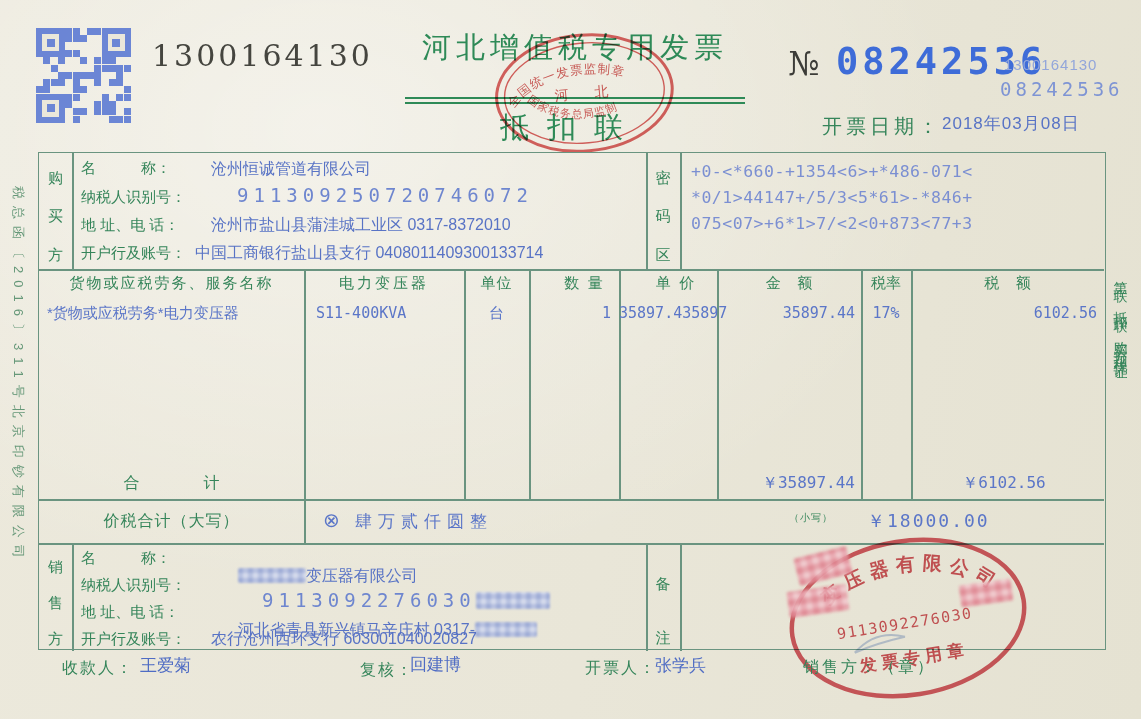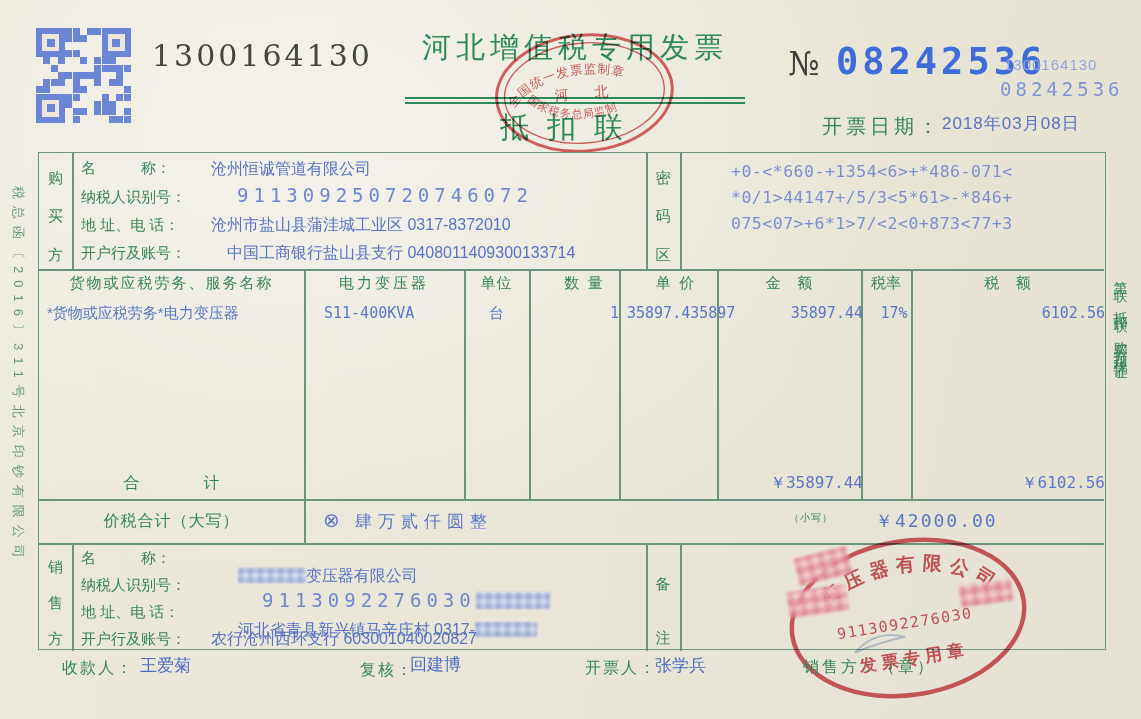--- a/index.html
+++ b/index.html
@@ -21,25 +21,25 @@
        border:1.5px solid #6a9480;box-sizing:border-box;}
   
   .side-cell{position:absolute;display:flex;flex-direction:column;align-items:center;
              justify-content:space-around;font-size:15px;color:#35855a;letter-spacing:0;}
   
   .prow-label{position:absolute;font-size:15px;color:#35855a;white-space:pre;}
   .prow-value{position:absolute;font-size:15px;color:#5873c5;white-space:pre;}
   .taxid{font-family:"DejaVu Sans Mono",monospace;font-size:19px;letter-spacing:5px;color:#6e86cf;}
   
   .pwd-line{font-family:"DejaVu Sans Mono",monospace;font-size:16.5px;line-height:26px;
-            color:#7b8fd2;letter-spacing:.5px;white-space:pre;margin-left:40px;}
+            color:#7b8fd2;letter-spacing:.5px;white-space:pre;}
   
   .th{position:absolute;top:121px;font-size:15px;color:#35855a;text-align:center;white-space:pre;}
   .td{position:absolute;top:151px;font-size:15px;color:#5b76c8;white-space:pre;}
-  .num{font-family:"DejaVu Sans Mono",monospace;margin-left:8px;}
+  .num{font-family:"DejaVu Sans Mono",monospace;}
   
   .redact{display:inline-block;height:15px;border-radius:2px;vertical-align:-2px;opacity:.95;
     background:
       repeating-linear-gradient(90deg,#c7d0ea 0 5px,#e4e8f4 5px 10px),
       repeating-linear-gradient(0deg,rgba(190,200,230,.8) 0 5px,rgba(230,234,245,.8) 5px 10px);
     background-blend-mode:multiply;filter:blur(1.3px);}
   .redact-red{position:absolute;border-radius:2px;opacity:.9;
     background:
       repeating-linear-gradient(90deg,#f0b9c2 0 6px,#f6dde0 6px 12px),
       repeating-linear-gradient(0deg,rgba(235,170,180,.85) 0 6px,rgba(248,225,228,.85) 6px 12px);
@@ -172,21 +172,21 @@
     </div>
     <div class="vline" style="left:33px;top:0;height:116px"></div>
 
     <div class="prow-label" style="left:42px;top:6px">名　　　称：</div>
     <div class="prow-value" style="left:172px;top:6px;font-size:16px">沧州恒诚管道有限公司</div>
     <div class="prow-label" style="left:42px;top:35px">纳税人识别号：</div>
     <div class="prow-value taxid" style="left:198px;top:31px">911309250720746072</div>
     <div class="prow-label" style="left:42px;top:63px">地 址、电 话：</div>
     <div class="prow-value" style="left:172px;top:62px;font-size:16px">沧州市盐山县蒲洼城工业区 0317-8372010</div>
     <div class="prow-label" style="left:42px;top:91px">开户行及账号：</div>
-    <div class="prow-value" style="left:188px;top:90px;font-size:16px">中国工商银行盐山县支行 0408011409300133714</div>
+    <div class="prow-value" style="left:156px;top:90px;font-size:16px">中国工商银行盐山县支行 0408011409300133714</div>
 
     <div class="vline" style="left:607px;top:0;height:116px"></div>
     <div class="side-cell" style="left:607px;top:0;width:34px;height:116px;padding:6px 0">
       <span>密</span>
       <span>码</span>
       <span>区</span>
     </div>
     <div class="vline" style="left:641px;top:0;height:116px"></div>
     <div class="abs" style="left:652px;top:6px">
       <div class="pwd-line">+0-&lt;*660-+1354&lt;6&gt;+*486-071&lt;</div>
@@ -215,27 +215,27 @@
     <div class="td num" style="left:277px;width:150px">S11-400KVA</div>
     <div class="td" style="left:425px;width:65px;text-align:center">台</div>
     <div class="td num" style="left:490px;width:82px;text-align:right">1</div>
     <div class="td num" style="left:580px;width:92px;text-align:right">35897.435897</div>
     <div class="td num" style="left:678px;width:138px;text-align:right">35897.44</div>
     <div class="td num" style="left:822px;width:50px;text-align:center">17%</div>
     <div class="td num" style="left:872px;width:186px;text-align:right">6102.56</div>
 
     <div class="abs" style="left:0;top:320px;width:265px;text-align:center;font-size:16px;color:#35855a">合　　　　计</div>
     <div class="abs num" style="left:678px;top:320px;width:138px;text-align:right;font-size:16px;color:#5b76c8">￥35897.44</div>
-    <div class="abs num" style="left:872px;top:320px;width:186px;text-align:right;font-size:16px;color:#5b76c8">￥6102.56</div>
+    <div class="abs num" style="left:872px;top:320px;width:186px;text-align:center;font-size:16px;color:#5b76c8">￥6102.56</div>
 
     <div class="abs" style="left:0;top:358px;width:265px;text-align:center;font-size:16px;color:#35855a;letter-spacing:1px">价税合计（大写）</div>
     <div class="abs" style="left:284px;top:355px;font-size:20px;color:#5b76c8">⊗</div>
     <div class="abs" style="left:316px;top:357px;font-size:17px;color:#5b76c8;letter-spacing:6px">肆万贰仟圆整</div>
     <div class="abs" style="left:750px;top:358px;font-size:10px;color:#35855a;letter-spacing:1px">（小写）</div>
-    <div class="abs num" style="left:828px;top:356px;font-size:18px;color:#5b76c8;letter-spacing:2px">￥42000.00</div>
+    <div class="abs num" style="left:828px;top:356px;font-size:18px;color:#5b76c8;letter-spacing:2px">￥18000.00</div>
 
     <div class="side-cell" style="left:0;top:390px;width:33px;height:108px;padding:6px 0">
       <span>销</span>
       <span>售</span>
       <span>方</span>
     </div>
     <div class="vline" style="left:33px;top:390px;height:108px"></div>
 
     <div class="prow-label" style="left:42px;top:396px">名　　　称：</div>
     <div class="prow-value" style="left:172px;top:395px;font-size:16px">

